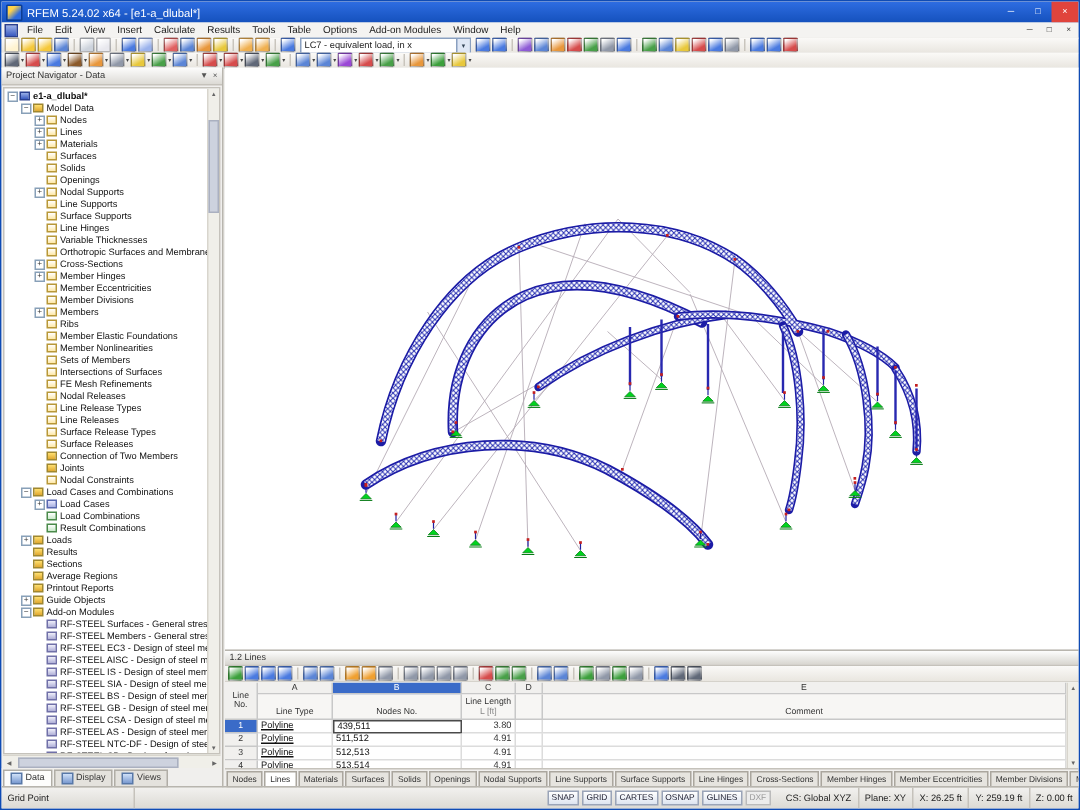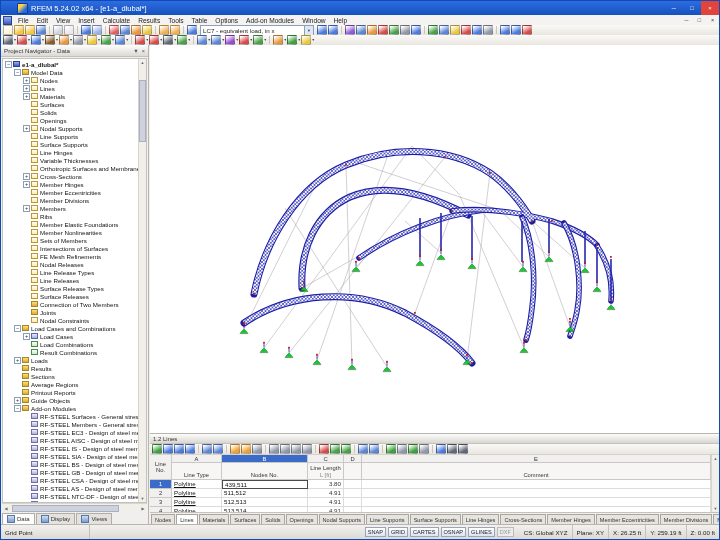--- a/index.html
+++ b/index.html
@@ -3,21 +3,21 @@
 <meta charset="utf-8">
 <style>
   html,body{margin:0;padding:0;background:#8a8a8a;}
   #app{position:relative;width:720px;height:540px;background:#f0efed;
        font-family:"Liberation Sans",sans-serif;overflow:hidden;
        border:1px solid #0f4bb4;box-sizing:border-box;}
 
   
   .titlebar{position:absolute;left:0;top:0;right:0;height:14px;
     background:linear-gradient(#2e6de2,#1551bd);color:#fff;display:flex;
-    align-items:center;font-size:7.5px;padding-left:16px;gap:3px;justify-content:flex-end;}
+    align-items:center;font-size:7.5px;padding-left:3px;gap:3px;justify-content:flex-end;}
   .app-icon{width:9px;height:9px;border-radius:1px;flex:none;
     background:linear-gradient(135deg,#ffd24a 30%,#2a6ae0 70%);border:0.5px solid #0c3d94;}
   .title-text{flex:1;white-space:nowrap;overflow:hidden;}
   .win-controls{display:flex;height:14px;}
   .winbtn{width:18px;display:flex;align-items:center;justify-content:center;
     font-size:6px;color:#fff;}
   .winbtn.close{background:#e0443c;}
 
   
   .menubar{position:absolute;left:0;top:14px;right:0;height:10px;background:#f4f3f1;

